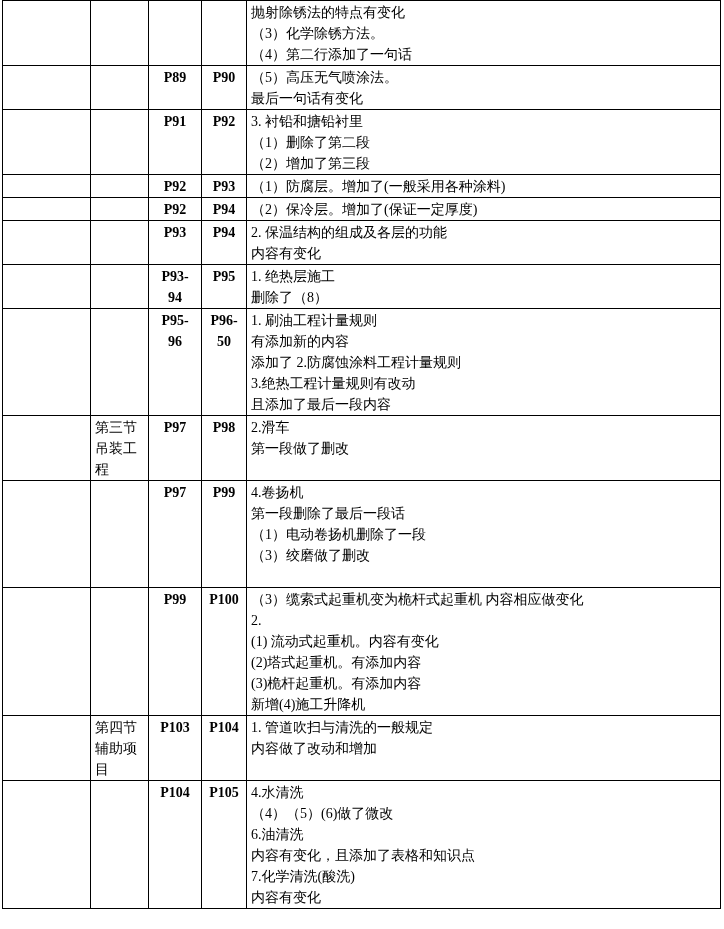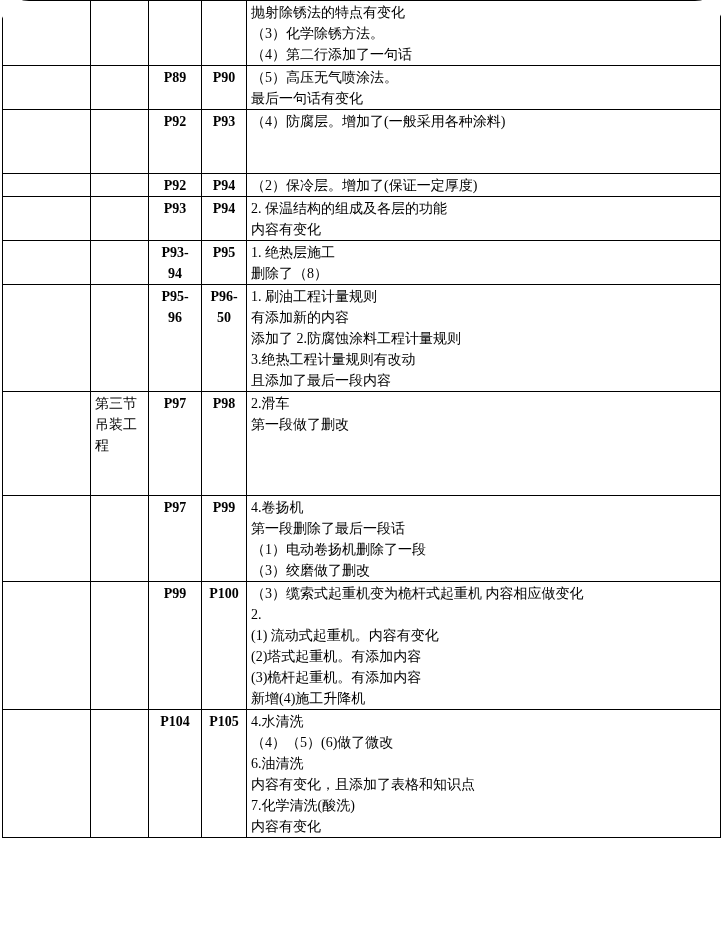--- a/index.html
+++ b/index.html
@@ -8,21 +8,20 @@
     background: #ffffff;
   }
   .screen {
     position: relative;
     width: 724px;
     height: 929px;
     overflow: hidden;
     background: #ffffff;
     font-family: "Liberation Serif", "DejaVu Serif", serif;
     color: #000000;
-    border-radius: 29px;
   }
   table.rev {
     border-collapse: collapse;
     table-layout: fixed;
     margin-left: 2px;
     margin-top: 0;
     width: 718px;
   }
   table.rev td {
     border: 1px solid #000000;
@@ -81,23 +80,32 @@
       <td class="c-empty"></td>
       <td class="c-sec"></td>
       <td class="c-page">P89</td>
       <td class="c-page">P90</td>
       <td class="c-desc">（5）高压无气喷涂法。
 最后一句话有变化</td>
     </tr>
         <tr>
       <td class="c-empty"></td>
       <td class="c-sec"></td>
+      <td class="c-page">P91</td>
+      <td class="c-page">P92</td>
+      <td class="c-desc">3. 衬铅和搪铅衬里
+（1）删除了第二段
+（2）增加了第三段</td>
+    </tr>
+        <tr>
+      <td class="c-empty"></td>
+      <td class="c-sec"></td>
       <td class="c-page">P92</td>
       <td class="c-page">P93</td>
-      <td class="c-desc">（4）防腐层。增加了(一般采用各种涂料)</td>
+      <td class="c-desc">（1）防腐层。增加了(一般采用各种涂料)</td>
     </tr>
         <tr>
       <td class="c-empty"></td>
       <td class="c-sec"></td>
       <td class="c-page">P92</td>
       <td class="c-page">P94</td>
       <td class="c-desc">（2）保冷层。增加了(保证一定厚度)</td>
     </tr>
         <tr>
       <td class="c-empty"></td>
@@ -154,20 +162,28 @@
       <td class="c-page">P100</td>
       <td class="c-desc">（3）缆索式起重机变为桅杆式起重机 内容相应做变化
 2.
 (1) 流动式起重机。内容有变化
 (2)塔式起重机。有添加内容
 (3)桅杆起重机。有添加内容
 新增(4)施工升降机</td>
     </tr>
         <tr>
       <td class="c-empty"></td>
+      <td class="c-sec">第四节辅助项目</td>
+      <td class="c-page">P103</td>
+      <td class="c-page">P104</td>
+      <td class="c-desc">1. 管道吹扫与清洗的一般规定
+内容做了改动和增加</td>
+    </tr>
+        <tr>
+      <td class="c-empty"></td>
       <td class="c-sec"></td>
       <td class="c-page">P104</td>
       <td class="c-page">P105</td>
       <td class="c-desc">4.水清洗
 （4）（5）(6)做了微改
 6.油清洗
 内容有变化，且添加了表格和知识点
 7.化学清洗(酸洗)
 内容有变化</td>
     </tr>

